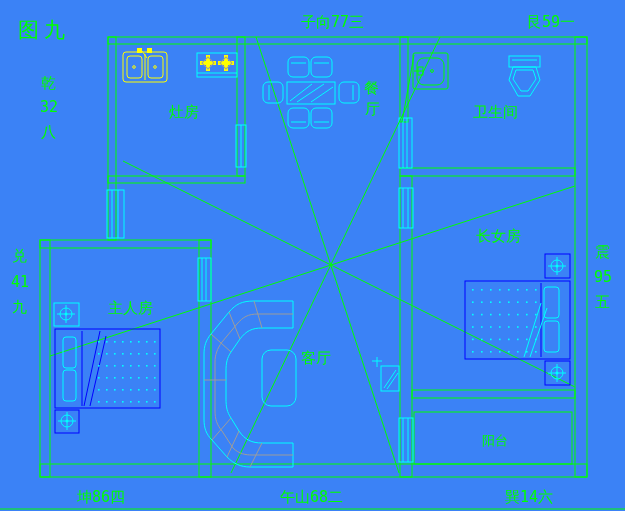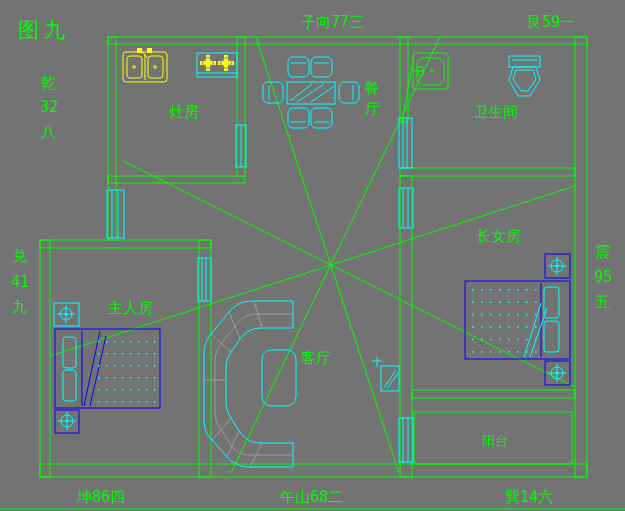--- a/index.html
+++ b/index.html
@@ -1,16 +1,16 @@
 <!DOCTYPE html>
 <html><head>
 <meta charset="utf-8">
 <style>
   html,body{margin:0;padding:0;background:#000;}
-  #canvas{position:relative;width:625px;height:511px;background:#737373;overflow:hidden;}
+  #canvas{position:relative;width:625px;height:511px;background:#3b82f6;overflow:hidden;}
   svg{display:block;}
   .g{stroke:#00ff00;fill:none;stroke-width:1;}
   .c{stroke:#00ffff;fill:none;stroke-width:1;}
   .b{stroke:#0000ff;fill:none;stroke-width:1;}
   .y{stroke:#ffff00;fill:none;stroke-width:1;}
   .gy{stroke:#9c9c9c;fill:none;stroke-width:1;}
   .yf{fill:#ffff00;stroke:none;}
   .txt{fill:#00ff00;font-family:"DejaVu Sans Mono",monospace;font-size:15px;}
   .txt-lg{fill:#00ff00;font-family:"DejaVu Sans Mono",monospace;font-size:21px;letter-spacing:5px;}
   .txt-sm{fill:#00ff00;font-family:"DejaVu Sans Mono",monospace;font-size:13px;}

